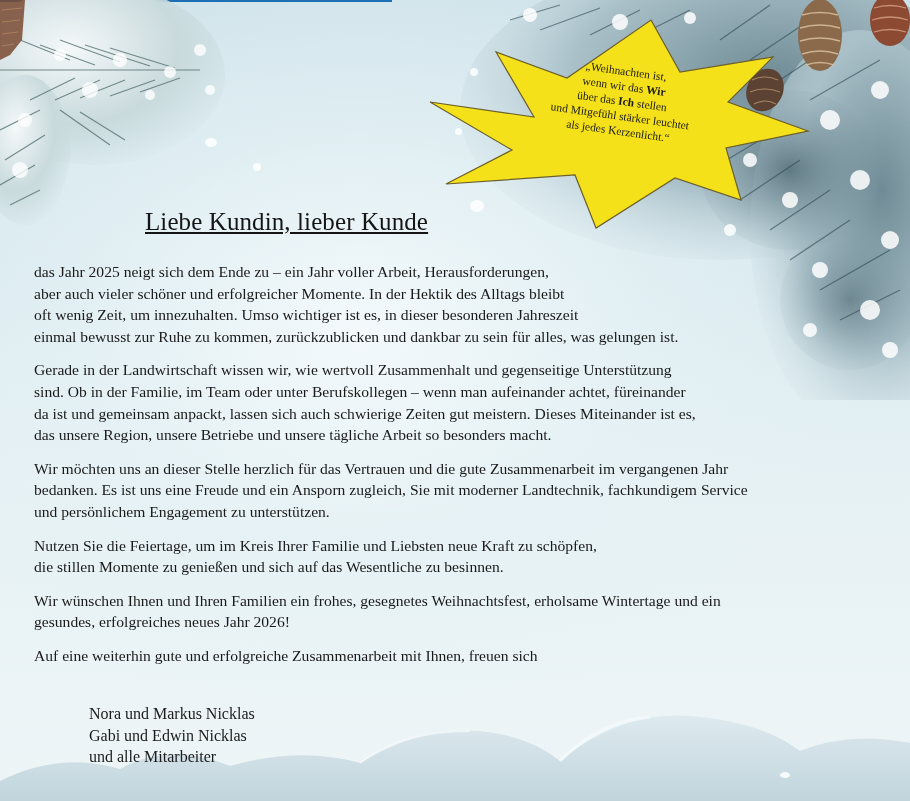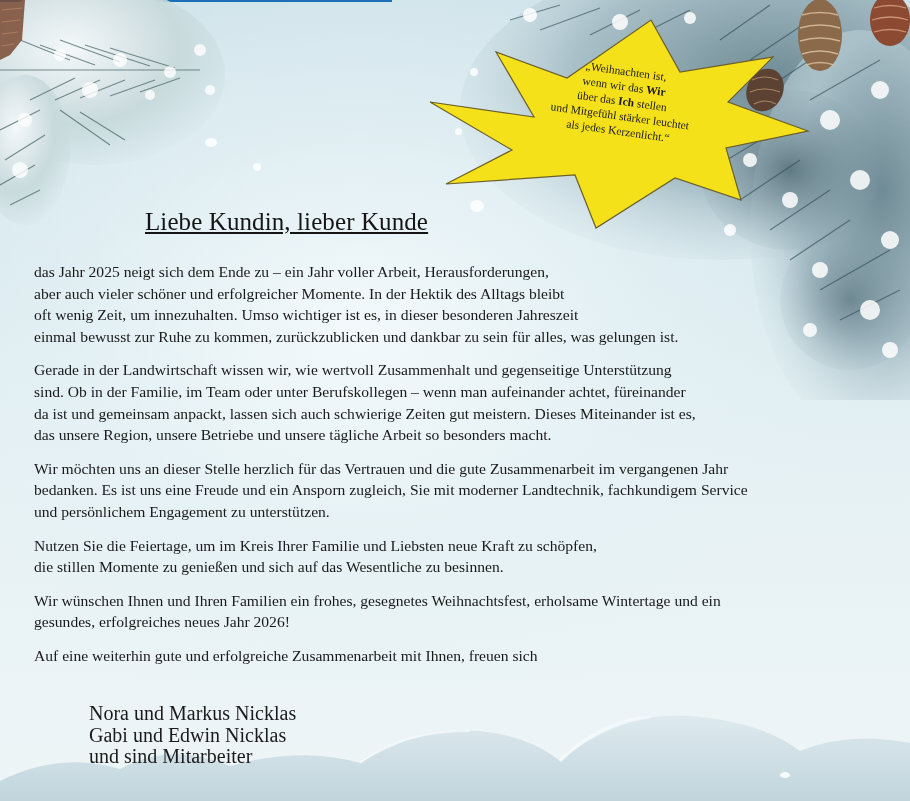--- a/index.html
+++ b/index.html
@@ -27,21 +27,21 @@
     position: absolute; left: 145px; top: 208px; font-size: 25px; letter-spacing: 0.1px;
     color: #151515; white-space: nowrap; text-decoration: underline;
   }
   .body-text {
     position: absolute; left: 34px; top: 261px; width: 880px;
     font-size: 15.6px; line-height: 21.6px; color: #1a1a1a;
   }
   .para { margin: 0 0 12px 0; }
   .para .ln { display: block; white-space: nowrap; }
   .signature {
-    position: absolute; left: 89px; top: 703px; font-size: 20px; line-height: 21.6px;
+    position: absolute; left: 89px; top: 703px; font-size: 16px; line-height: 21.6px;
   }
   .signature .ln { display: block; white-space: nowrap; }
   .star-wrap { position: absolute; left: 0; top: 0; width: 910px; height: 801px; pointer-events: none; }
   .star-text {
     position: absolute; left: 527px; top: 64px; width: 190px;
     transform: rotate(8deg); transform-origin: 50% 50%;
     text-align: center; font-size: 11.5px; line-height: 15px; color: #1a1a1a;
   }
   .star-text .ln { display: block; white-space: nowrap; }
   .star-text b { font-weight: bold; }
@@ -201,15 +201,15 @@
       <span class="ln">gesundes, erfolgreiches neues Jahr 2026!</span>
     </p>
     <p class="para">
       <span class="ln">Auf eine weiterhin gute und erfolgreiche Zusammenarbeit mit Ihnen, freuen sich</span>
     </p>
   </div>
 
   <div class="signature">
     <span class="ln">Nora und Markus Nicklas</span>
     <span class="ln">Gabi und Edwin Nicklas</span>
-    <span class="ln">und sind Mitarbeiter</span>
+    <span class="ln">und alle Mitarbeiter</span>
   </div>
 </div>
 
 </body></html>

